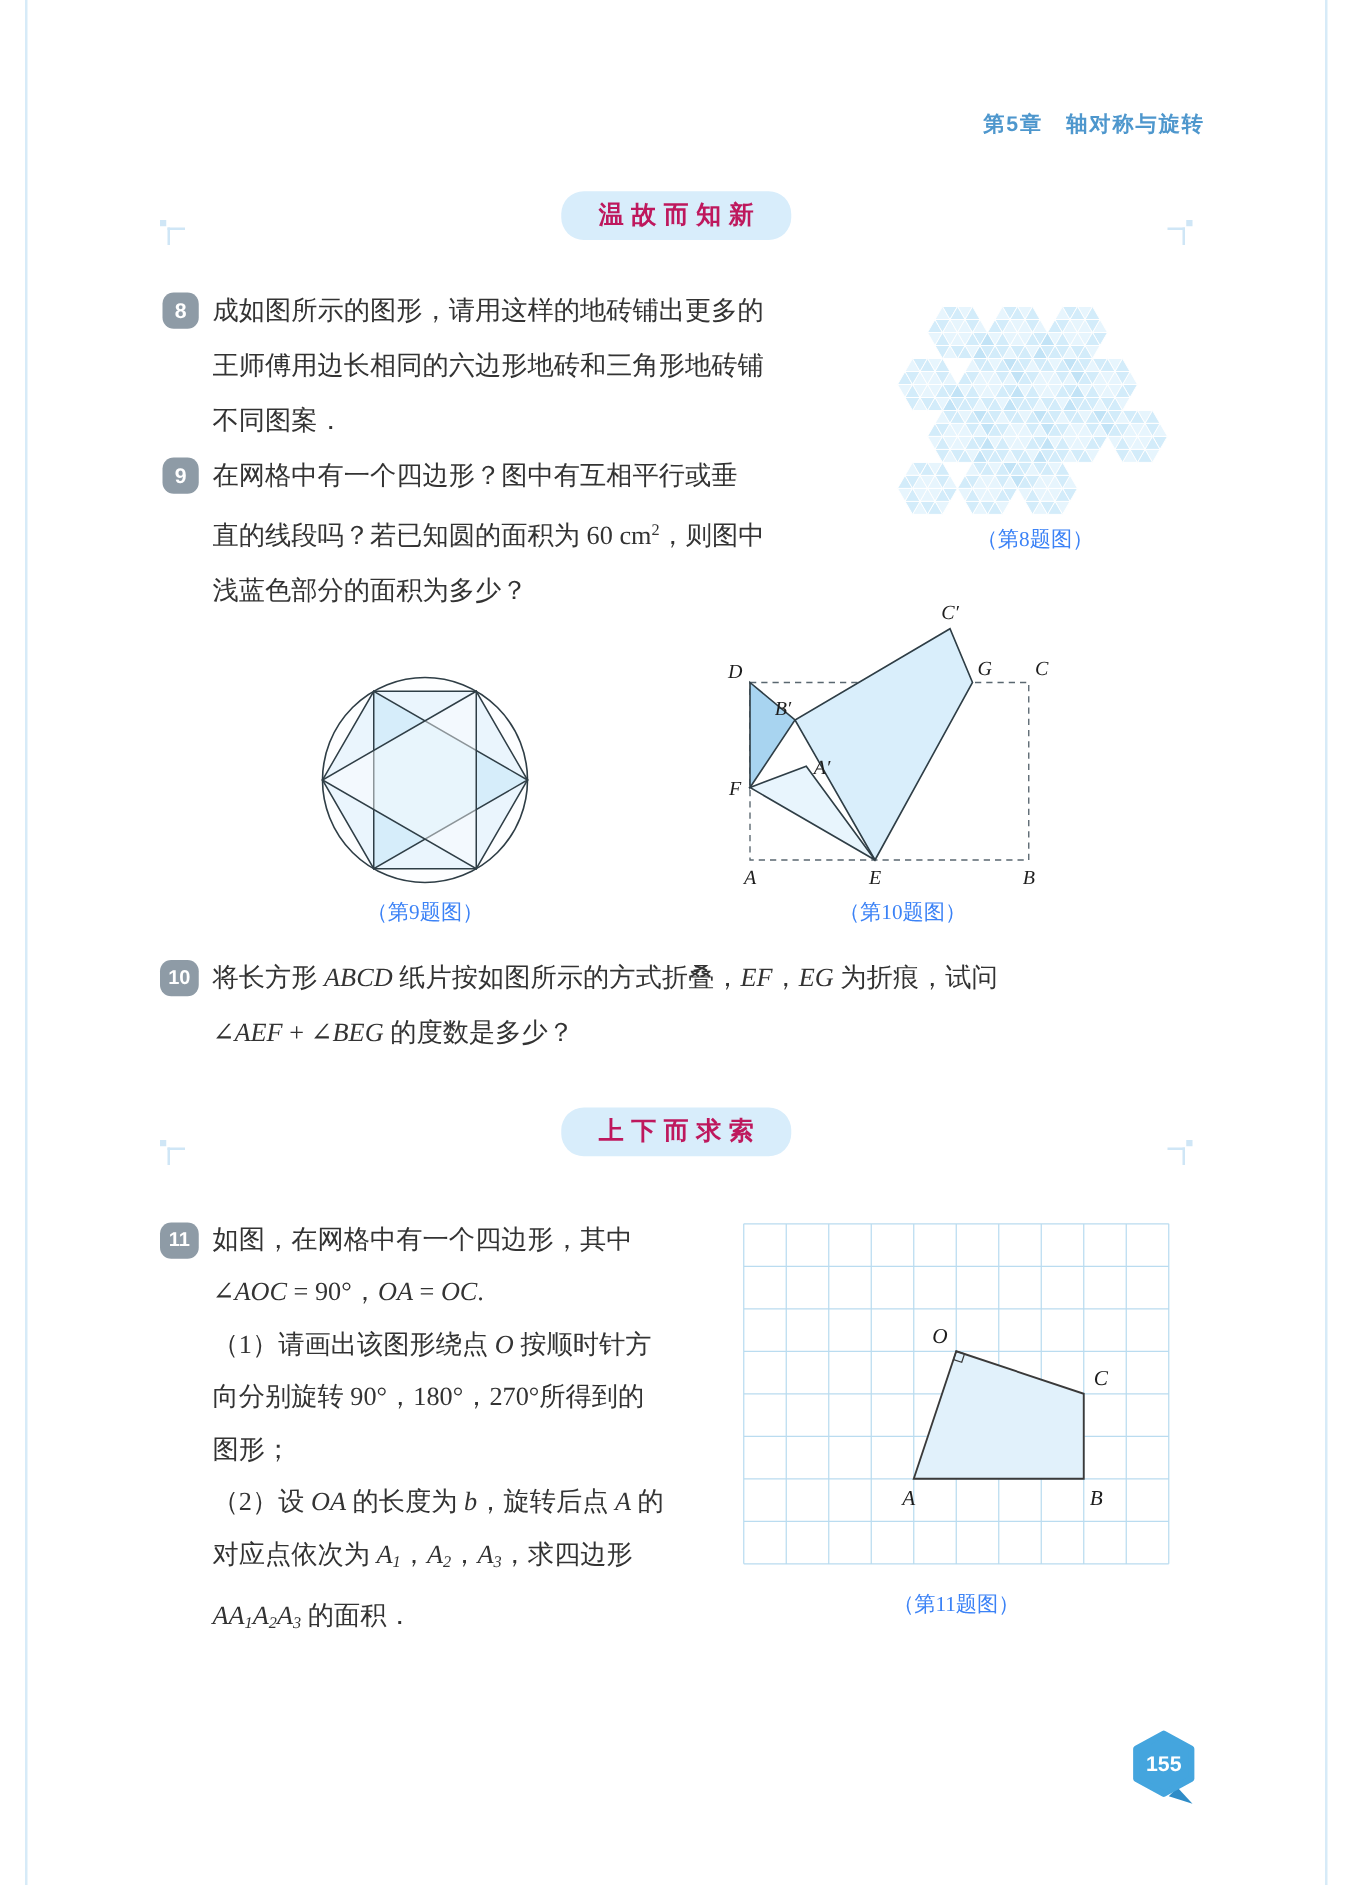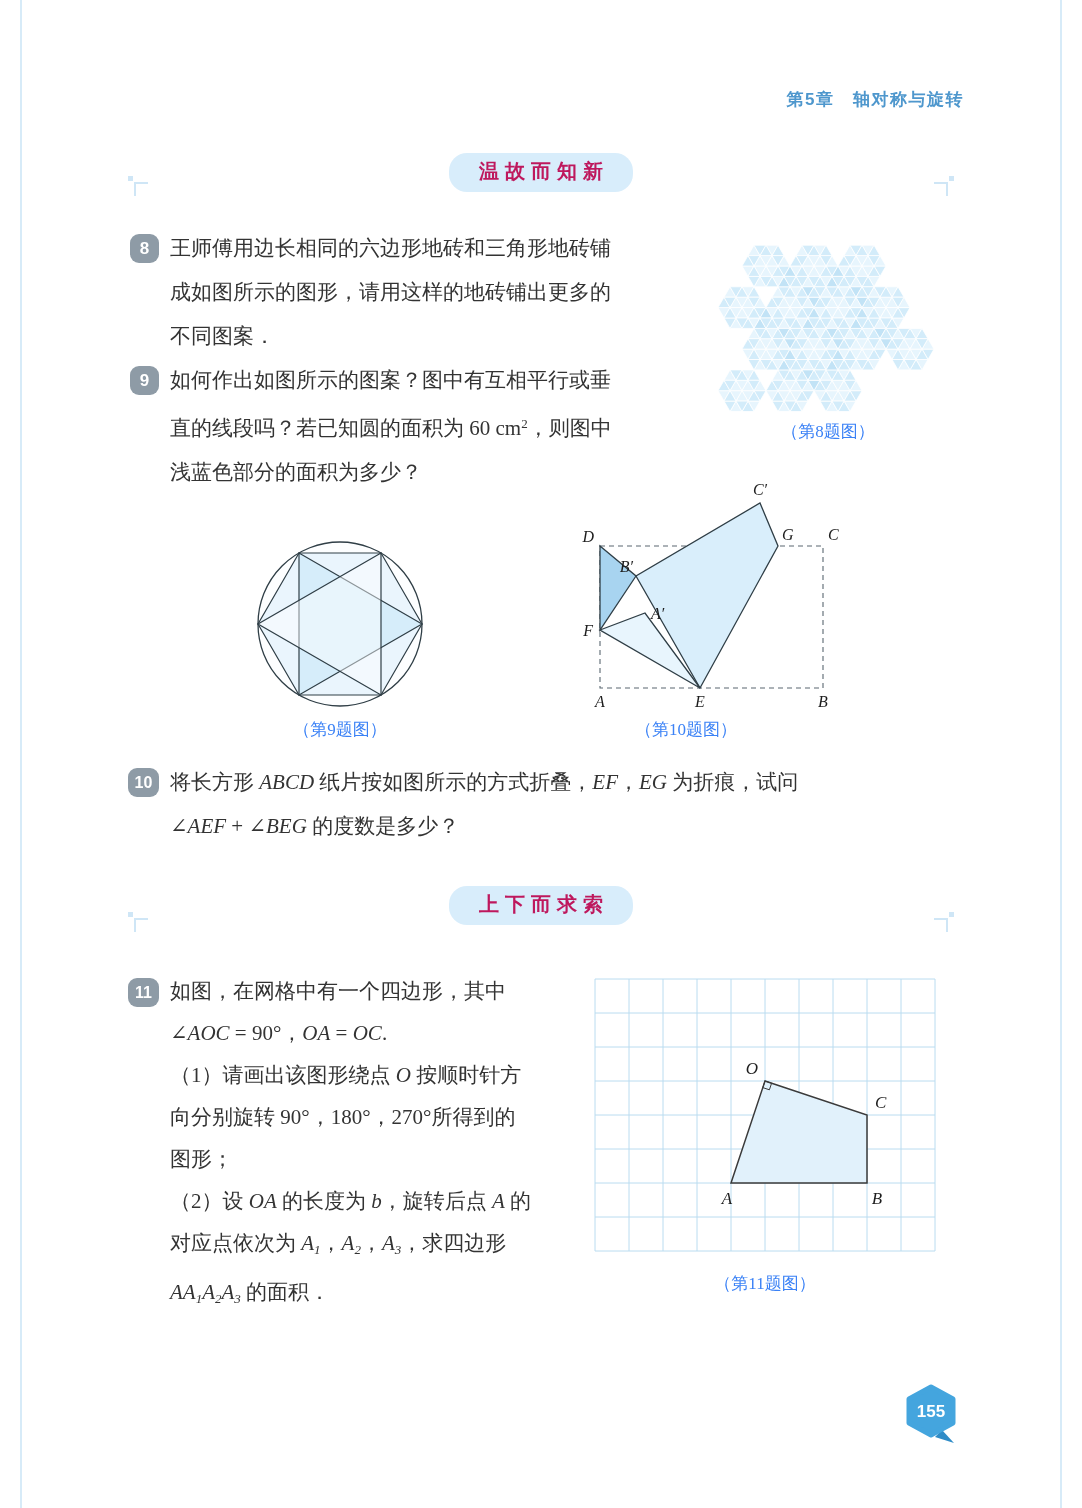--- a/index.html
+++ b/index.html
@@ -49,22 +49,22 @@
   <div class="edge right"></div>
 
   <div class="header">第5章　轴对称与旋转</div>
 
   <div class="banner b1">温故而知新</div>
   <div class="corner cl" style="left:128px; top:176px;"></div>
   <div class="corner cr" style="left:936px; top:176px;"></div>
 
   <div class="badge" style="left:130px; top:234px;">8</div>
   <div class="tblock" style="left:170px; top:226px; width:545px;">
+    <div class="tline"><span class="seg-n">成如图所示的图形，请用这样的地砖铺出更多的</span></div>
     <div class="tline"><span class="seg-n">王师傅用边长相同的六边形地砖和三角形地砖铺</span></div>
-    <div class="tline"><span class="seg-n">成如图所示的图形，请用这样的地砖铺出更多的</span></div>
     <div class="tline"><span class="seg-n">不同图案．</span></div>
   </div>
 
   <svg class="fig" style="left:716px; top:244px;" width="224" height="176" viewBox="0 0 224 176">
     <g id="hexfield">
         <polygon points="50.0,22.0 62.0,22.0 56.0,32.4" fill="#e7f5fd" stroke="#ffffff" stroke-width="0.8"></polygon>
         <polygon points="62.0,22.0 74.0,22.0 68.0,32.4" fill="#d3ecfa" stroke="#ffffff" stroke-width="0.8"></polygon>
         <polygon points="56.0,32.4 68.0,32.4 62.0,42.8" fill="#e7f5fd" stroke="#ffffff" stroke-width="0.8"></polygon>
         <polygon points="62.0,22.0 68.0,32.4 56.0,32.4" fill="#d3ecfa" stroke="#ffffff" stroke-width="0.8"></polygon>
         <polygon points="50.0,22.0 56.0,32.4 44.0,32.4" fill="#e7f5fd" stroke="#ffffff" stroke-width="0.8"></polygon>
@@ -450,21 +450,21 @@
         <polygon points="122.0,105.1 128.0,115.5 116.0,115.5" fill="#c2e3f6" stroke="#ffffff" stroke-width="0.8"></polygon>
         <polygon points="128.0,115.5 134.0,125.9 122.0,125.9" fill="#d3ecfa" stroke="#ffffff" stroke-width="0.8"></polygon>
         <polygon points="116.0,115.5 122.0,125.9 110.0,125.9" fill="#c2e3f6" stroke="#ffffff" stroke-width="0.8"></polygon>
         <polygon points="128.0,115.5 122.0,125.9 116.0,115.5" fill="#d3ecfa" stroke="#ffffff" stroke-width="0.8"></polygon>
       </g>
   </svg>
   <div class="caption" style="left:716px; top:420px; width:224px;">（第8题图）</div>
 
   <div class="badge" style="left:130px; top:366px;">9</div>
   <div class="tblock" style="left:170px; top:358px; width:545px;">
-    <div class="tline"><span class="seg-n">如何作出如图所示的图案？图中有互相平行或垂</span></div>
+    <div class="tline"><span class="seg-n">在网格中有一个四边形？图中有互相平行或垂</span></div>
     <div class="tline"><span class="seg-n">直的线段吗？若已知圆的面积为 60 cm</span><span class="seg-sup">2</span><span class="seg-n">，则图中</span></div>
     <div class="tline"><span class="seg-n">浅蓝色部分的面积为多少？</span></div>
   </div>
 
   <svg class="fig" style="left:248px; top:532px;" width="184" height="184" viewBox="0 0 184 184">
     <circle cx="92" cy="92" r="82" fill="#fdfeff" stroke="#2f3e46" stroke-width="1.3"></circle>
     <polygon points="174,92 133,21 51,21 10,92 51,163 133,163" fill="#eaf5fd" stroke="#2f3e46" stroke-width="1.2"></polygon>
     <polygon points="174,92 51,21 51,163" fill="#cfe9f8" fill-opacity="0.75" stroke="#2f3e46" stroke-width="1.2"></polygon>
     <polygon points="133,21 10,92 133,163" fill="#ffffff" fill-opacity="0.45" stroke="#2f3e46" stroke-width="1.2"></polygon>
   </svg>
@@ -479,21 +479,21 @@
     <text class="flabel" x="34" y="64" text-anchor="end">D</text>
     <text class="flabel" x="222" y="62" text-anchor="start">G</text>
     <text class="flabel" x="268" y="62" text-anchor="start">C</text>
     <text class="flabel" x="73" y="94" text-anchor="end">B′</text>
     <text class="flabel" x="91" y="141" text-anchor="start">A′</text>
     <text class="flabel" x="33" y="158" text-anchor="end">F</text>
     <text class="flabel" x="40" y="229" text-anchor="middle">A</text>
     <text class="flabel" x="140" y="229" text-anchor="middle">E</text>
     <text class="flabel" x="263" y="229" text-anchor="middle">B</text>
   </svg>
-  <div class="caption" style="left:576px; top:718px; width:220px;">（第10题图）</div>
+  <div class="caption" style="left:612px; top:718px; width:220px;">（第10题图）</div>
 
   <div class="badge" style="left:128px; top:768px; width:31px; font-size:16px;">10</div>
   <div class="tblock" style="left:170px; top:760px; width:880px;">
     <div class="tline"><span class="seg-n">将长方形 </span><span class="seg-i">ABCD</span><span class="seg-n"> 纸片按如图所示的方式折叠，</span><span class="seg-i">EF</span><span class="seg-n">，</span><span class="seg-i">EG</span><span class="seg-n"> 为折痕，试问</span></div>
     <div class="tline"><span class="seg-n">∠</span><span class="seg-i">AEF</span><span class="seg-n"> + ∠</span><span class="seg-i">BEG</span><span class="seg-n"> 的度数是多少？</span></div>
   </div>
 
   <div class="banner b2">上下而求索</div>
   <div class="corner cl" style="left:128px; top:912px;"></div>
   <div class="corner cr" style="left:936px; top:912px;"></div>

